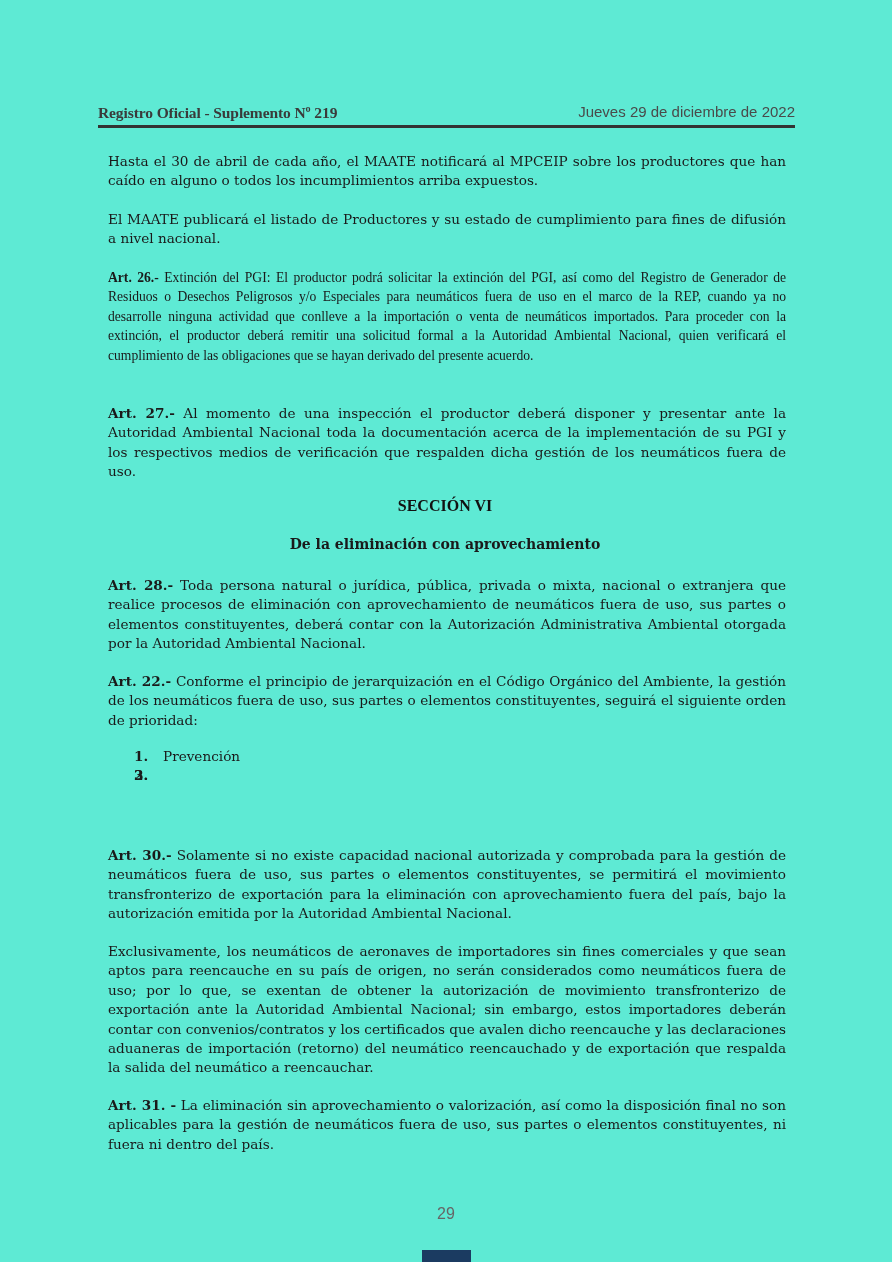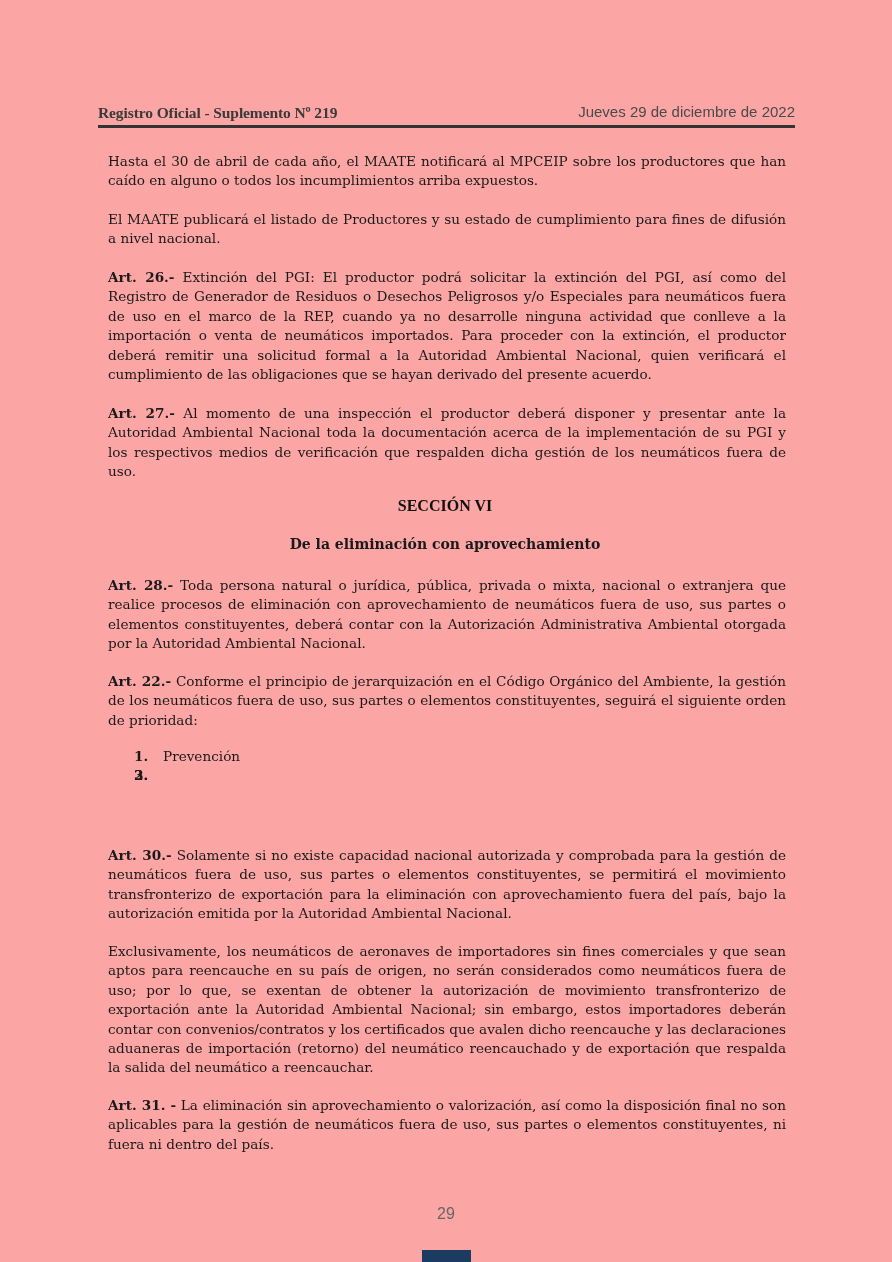--- a/index.html
+++ b/index.html
@@ -1,17 +1,17 @@
 <!DOCTYPE html>
 <html><head>
   <meta charset="utf-8">
   <style>
     html, body { margin: 0; padding: 0; background: #ffffff; }
     body { width: 892px; height: 1262px; position: relative; overflow: hidden; }
-    .page { position: absolute; left: 0; top: 0; width: 892px; height: 1262px; background: #fca5a5; }
+    .page { position: absolute; left: 0; top: 0; width: 892px; height: 1262px; background: #5eead4; }
     .header { position: absolute; left: 98px; top: 102px; width: 697px; height: 22px; }
     .header-left { position: absolute; left: 0; top: 2px; font-family: "Liberation Serif", serif; font-weight: bold; font-size: 15.5px; color: #3a3a3a; letter-spacing: -0.1px; }
     .header-right { position: absolute; right: 0; top: 1px; font-family: "Liberation Sans", sans-serif; font-size: 15px; color: #4a4a4a; }
     .header-rule { position: absolute; left: 98px; top: 125px; width: 697px; height: 3px; background: #333333; }
     .body { position: absolute; left: 106px; top: 150px; width: 678px; font-family: "DejaVu Serif", serif; font-size: 13.6px; line-height: 19.4px; color: #1a1a1a; }
     .body p { margin: 2px; text-align: justify; }
     .para { position: absolute; left: 0; width: 678px; }
     .art-label { font-weight: bold; }
     .heading { position: absolute; left: 0; width: 678px; text-align: center; font-weight: bold; }
     .sec-title { font-family: "Liberation Serif", serif; font-size: 16px; color: #111; }
@@ -32,21 +32,21 @@
     <span class="header-right">Jueves 29 de diciembre de 2022</span>
   </div>
   <div class="header-rule"></div>
 
   <div class="body">
 
     <p class="para" style="top:0px;">Hasta el 30 de abril de cada año, el MAATE notificará al MPCEIP sobre los productores que han caído en alguno o todos los incumplimientos arriba expuestos.</p>
 
     <p class="para" style="top:58px;">El MAATE publicará el listado de Productores y su estado de cumplimiento para fines de difusión a nivel nacional.</p>
 
-    <p class="para" style="top:116px;">
+    <p class="para" style="top:116px;font-family:Liberation Serif, serif;">
       <span class="art-label">Art. 26.-</span><span> Extinción del PGI: El productor podrá solicitar la extinción del PGI, así como del Registro de Generador de Residuos o Desechos Peligrosos y/o Especiales para neumáticos fuera de uso en el marco de la REP, cuando ya no desarrolle ninguna actividad que conlleve a la importación o venta de neumáticos importados. Para proceder con la extinción, el productor deberá remitir una solicitud formal a la Autoridad Ambiental Nacional, quien verificará el cumplimiento de las obligaciones que se hayan derivado del presente acuerdo.</span>
     </p>
 
     <p class="para" style="top:252px;">
       <span class="art-label">Art. 27.-</span><span> Al momento de una inspección el productor deberá disponer y presentar ante la Autoridad Ambiental Nacional toda la documentación acerca de la implementación de su PGI y los respectivos medios de verificación que respalden dicha gestión de los neumáticos fuera de uso.</span>
     </p>
 
     <div class="heading sec-title" style="top:346px;">SECCIÓN VI</div>
     <div class="heading sec-sub" style="top:385px;">De la eliminación con aprovechamiento</div>
 

